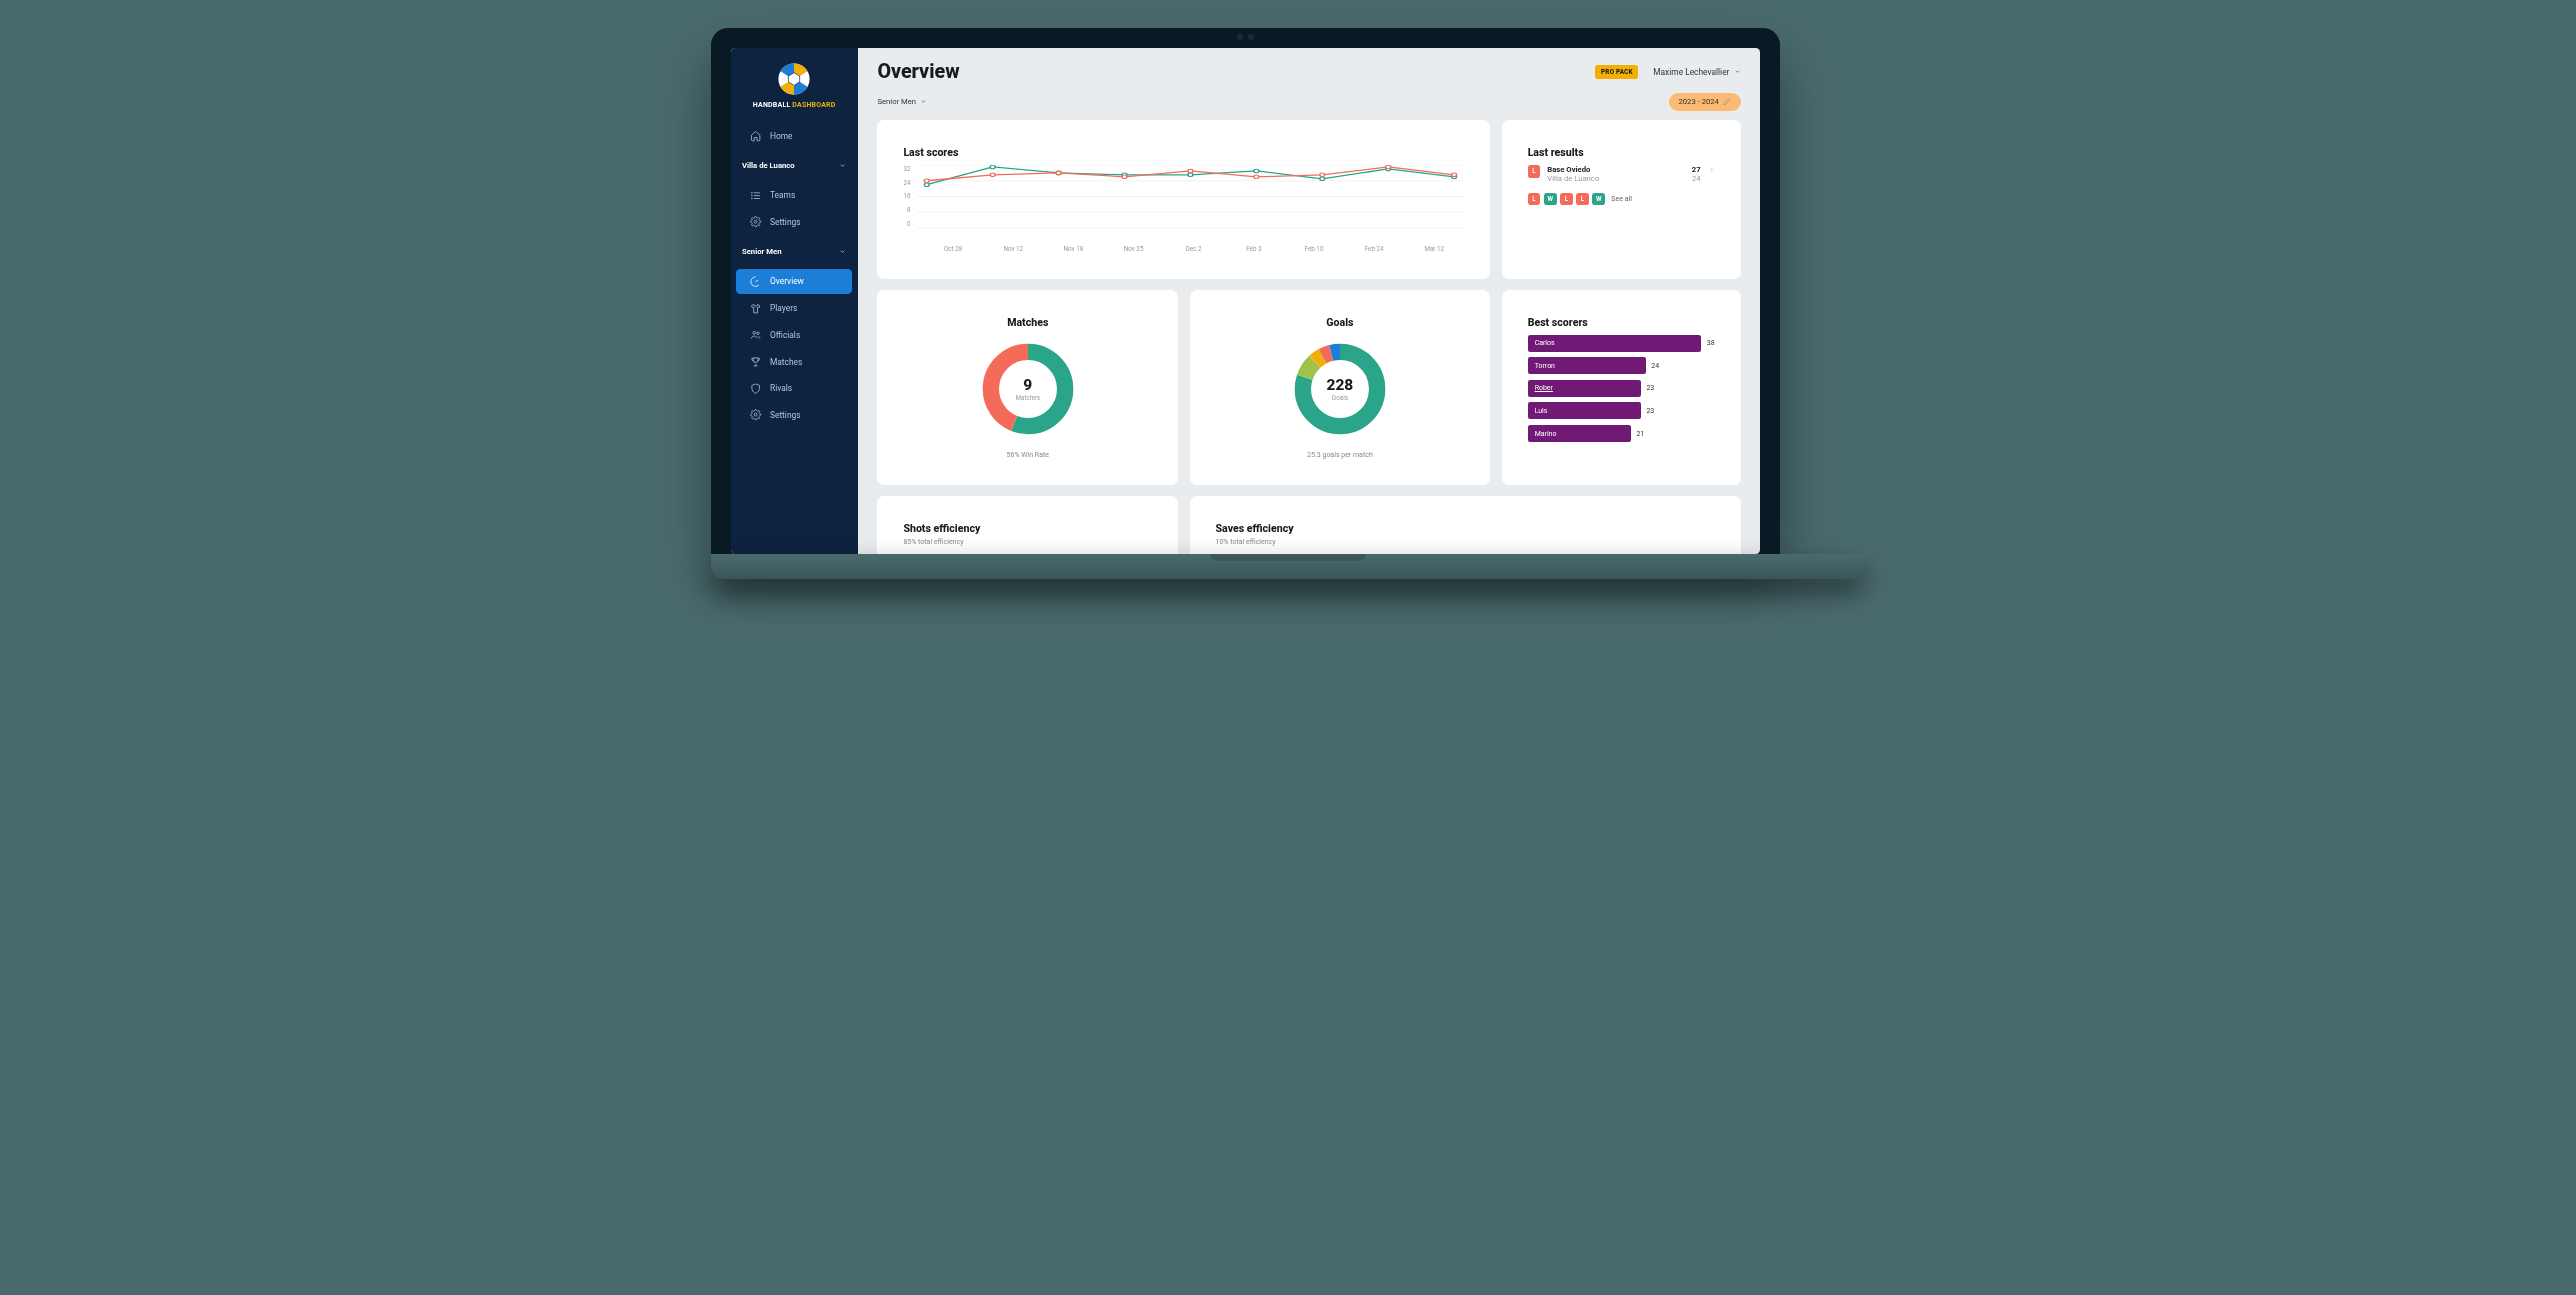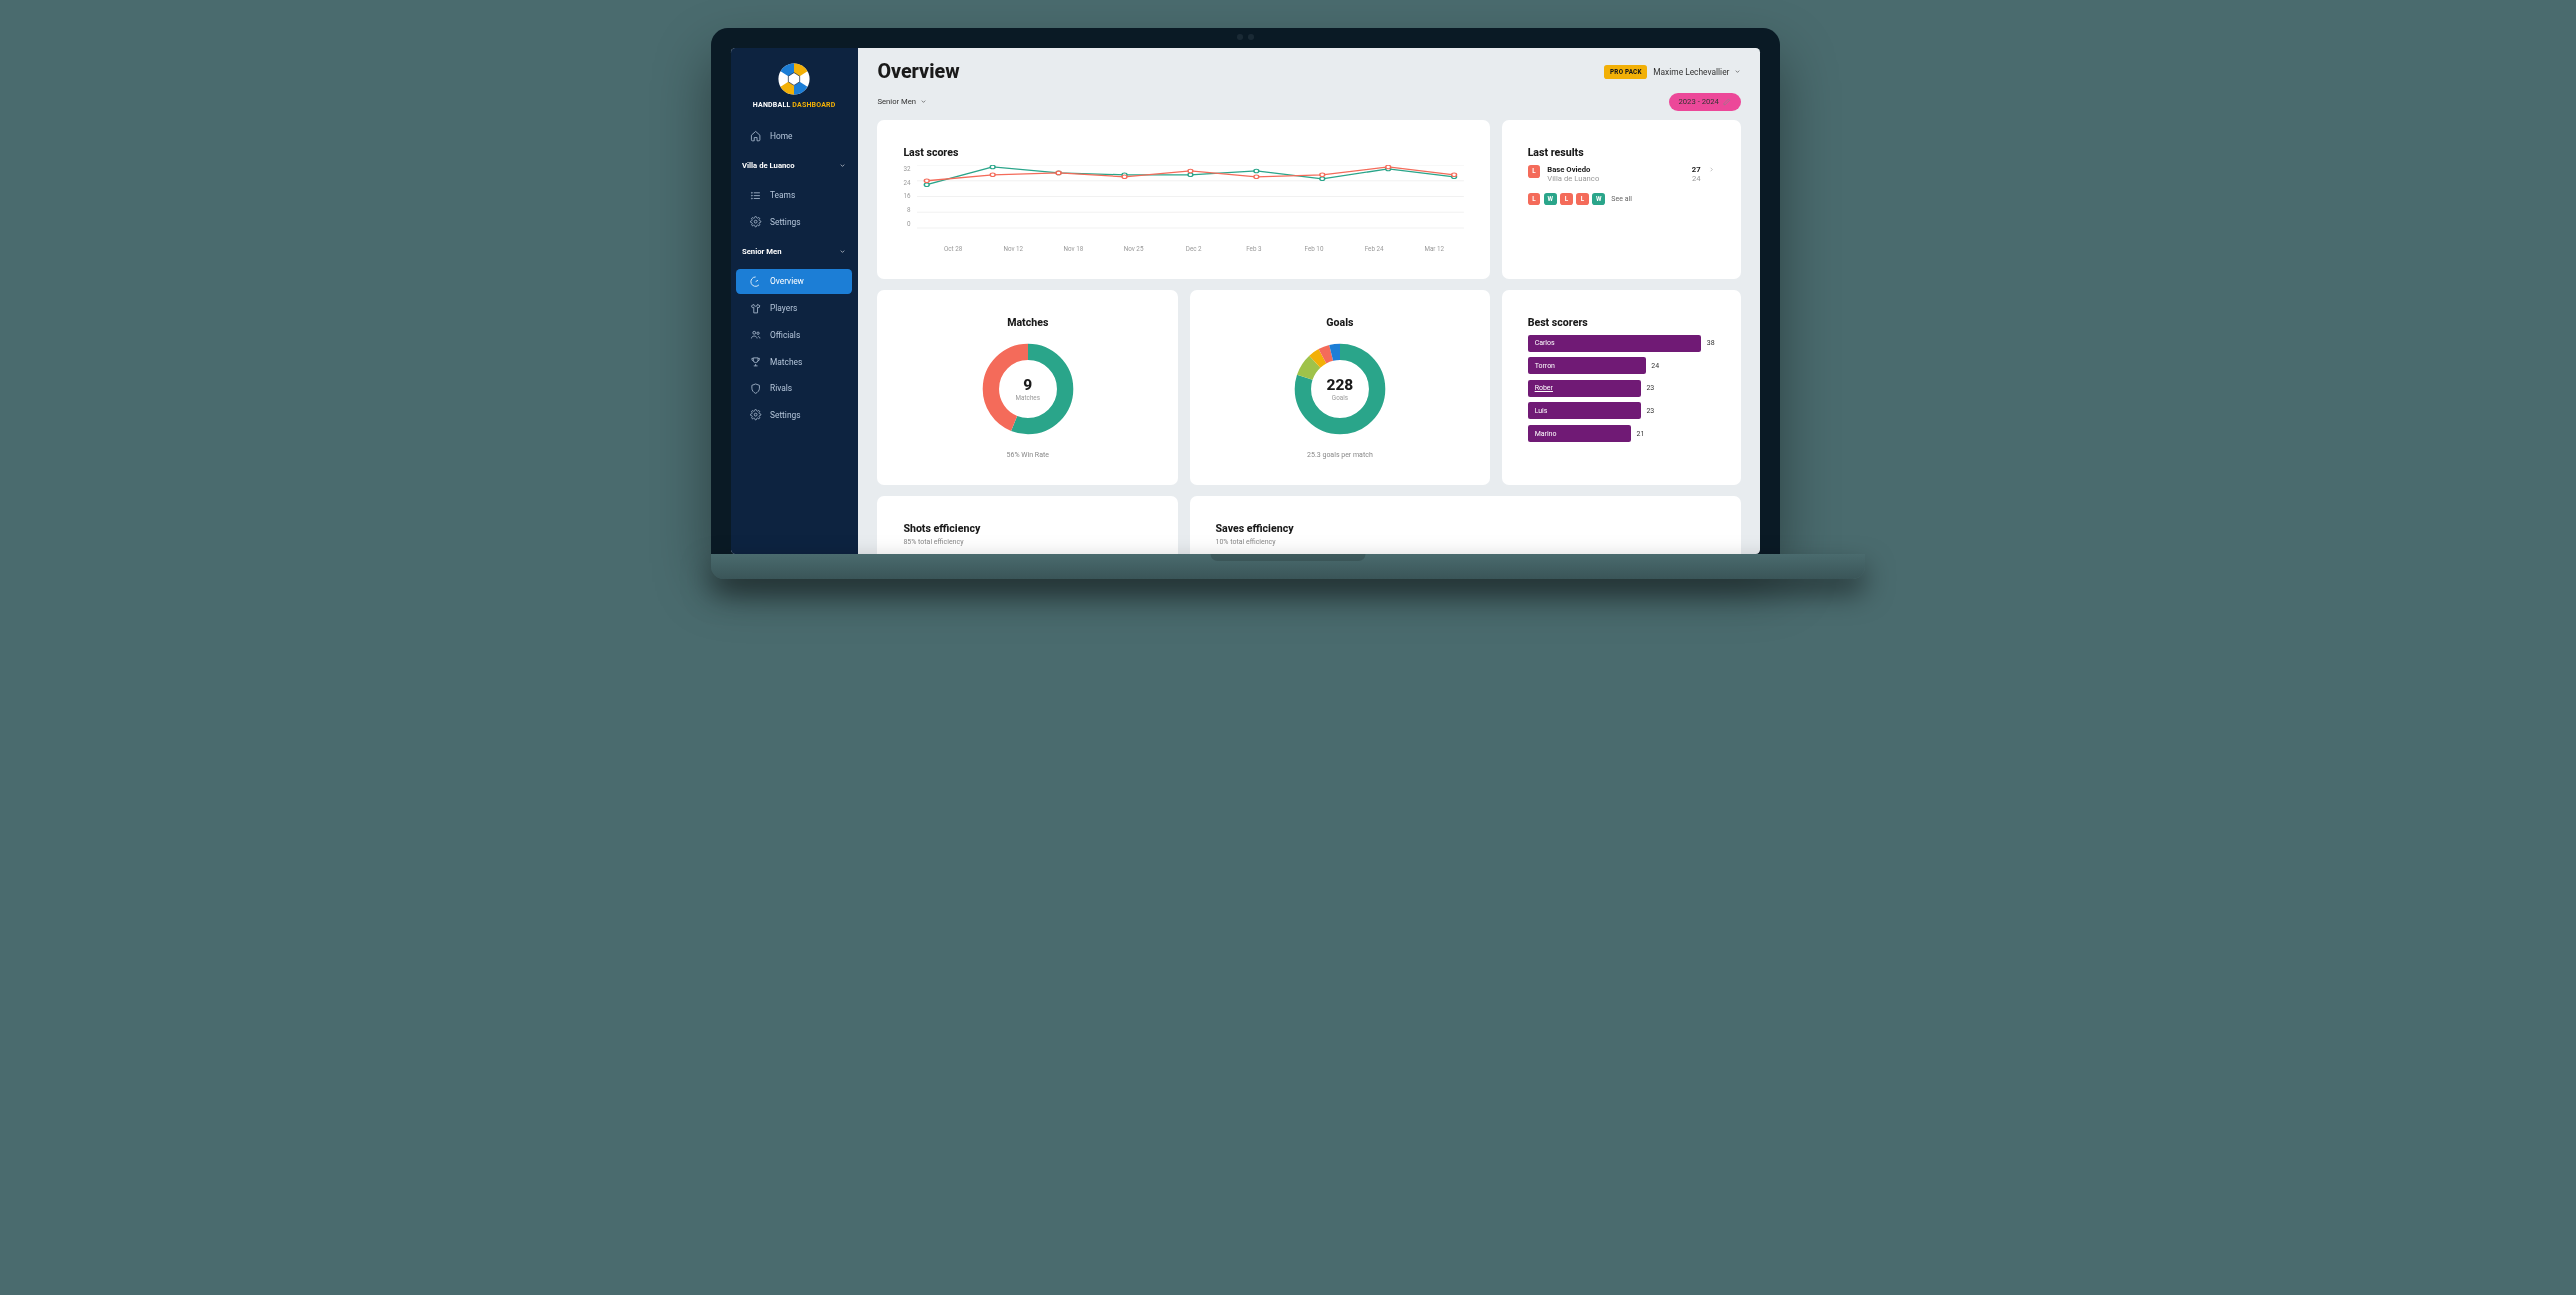--- a/index.html
+++ b/index.html
@@ -23,26 +23,26 @@
 .nav-item { display: flex; align-items: center; gap: 8.4px; padding: 7px 11.3px 7px 14px; font-size: 8.4px; color: #b4c5d9; cursor: pointer; border-radius: 4.2px; margin: 1.4px 5.6px; }
 .nav-item.active { background: #1c7ed6; color: #fff; }
 .nav-item .ico { width: 11.3px; height: 11.3px; display: flex; align-items: center; justify-content: center; opacity: .85; }
 .nav-item svg { width: 11.3px; height: 11.3px; }
 .chev { width: 7px; height: 7px; }
 
 
 .main { flex: 1; overflow: auto; padding: 12.7px 19.7px 0; }
 .topbar { display: flex; align-items: center; justify-content: space-between; margin-bottom: 9.8px; }
 .page-title { font-size: 19.7px; font-weight: 800; color: #1a1a1a; }
-.top-right { display: flex; align-items: center; gap: 6px; }
+.top-right { display: flex; align-items: center; gap: 15px; }
 .pro-badge { background: #f2b007; color: #1a1a1a; font-size: 6.3px; font-weight: 800; padding: 2.8px 5.6px; border-radius: 2.8px; letter-spacing: 0.2px; }
 .user-name { font-size: 8.4px; color: #333; display: flex; align-items: center; gap: 4.2px; cursor: pointer; }
 .subbar { display: flex; justify-content: space-between; align-items: center; margin-bottom: 9.8px; }
 .filter-drop { font-size: 7.7px; color: #333; display: flex; align-items: center; gap: 3.5px; cursor: pointer; }
-.season-pill { background: #ec4899; border-radius: 11.3px; padding: 4.2px 9.8px; font-size: 7.7px; color: #333; display: flex; align-items: center; gap: 4.2px; cursor: pointer; }
+.season-pill { background: #fdba74; border-radius: 11.3px; padding: 4.2px 9.8px; font-size: 7.7px; color: #333; display: flex; align-items: center; gap: 4.2px; cursor: pointer; }
 
 
 .grid { display: grid; grid-template-columns: 1fr 1fr 239px; gap: 11.3px; }
 .card { background: #fff; border-radius: 7px; padding: 26px; }
 .card-title { font-size: 10.6px; font-weight: 800; color: #1a1a1a; margin-bottom: 5.6px; }
 .card-sub { font-size: 7px; color: #888; margin-top: -2.8px; margin-bottom: 7px; }
 .span2 { grid-column: span 2; }
 
 
 .line-chart-wrap { display: flex; gap: 7px; }

